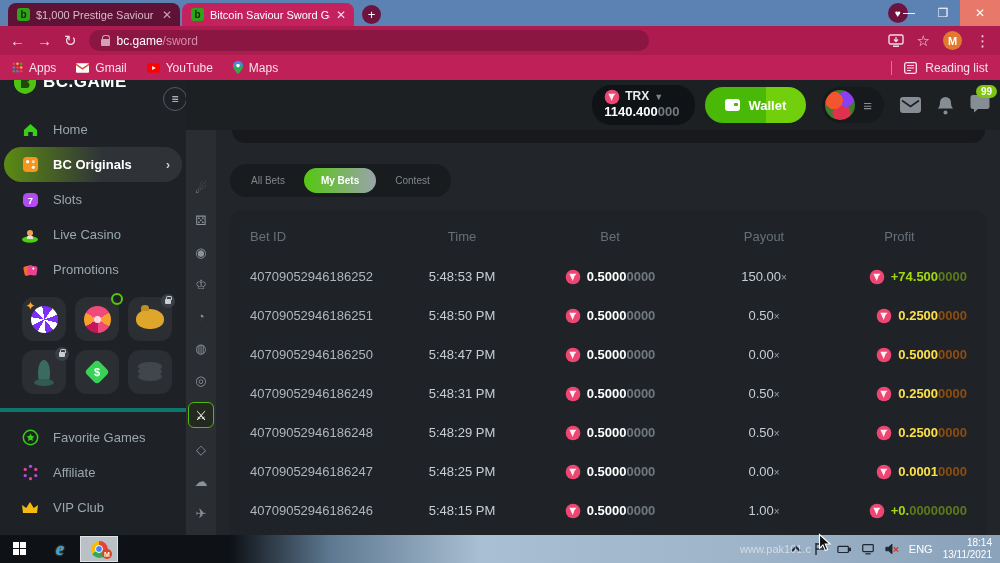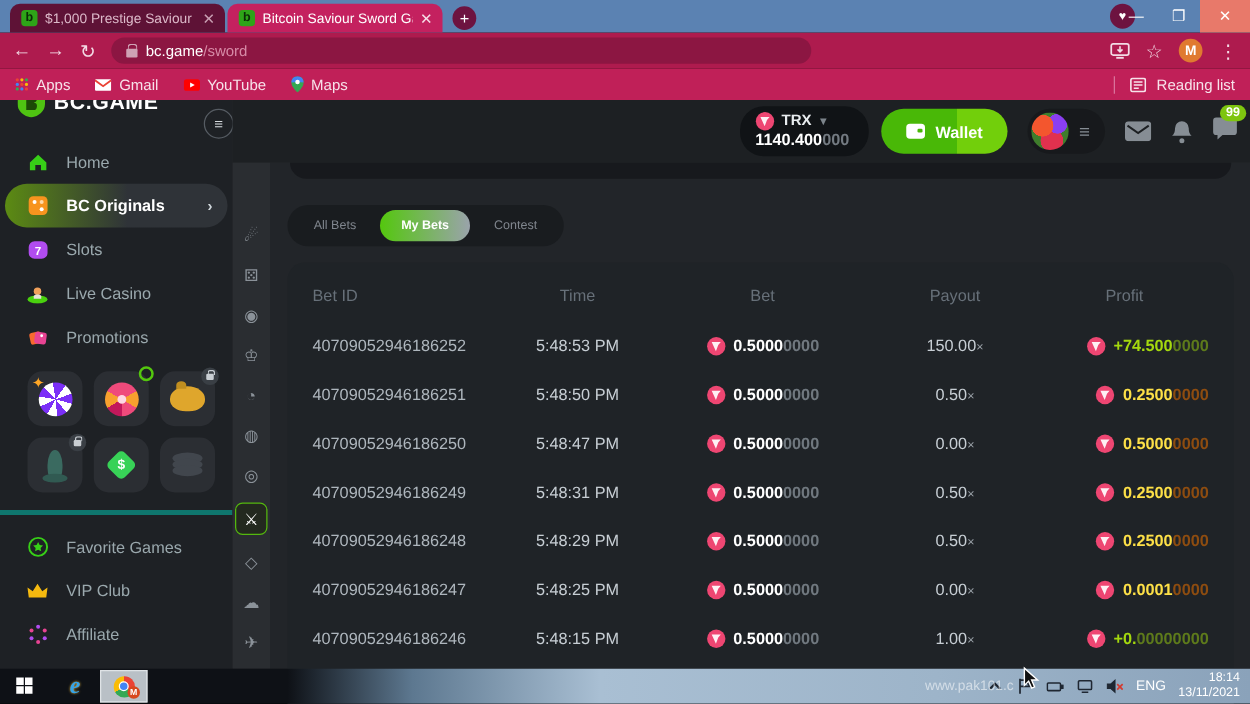--- a/index.html
+++ b/index.html
@@ -359,40 +359,40 @@
           <span class="micon">
               <svg width="17" height="17" viewBox="0 0 18 18">
                 <circle cx="9" cy="9" r="7.6" fill="none" stroke="#37cf17" stroke-width="1.6"></circle>
                 <path d="M9 4.8l1.3 2.7 2.9.4-2.1 2 .5 2.9L9 11.4l-2.6 1.4.5-2.9-2.1-2 2.9-.4Z" fill="#37cf17"></path>
               </svg>
             </span>
           <span>Favorite Games</span>
         </div>
         <div class="menu-item">
           <span class="micon">
-              <svg width="18" height="14" viewBox="0 0 18 14">
-                <path d="M2 12 1 4l4.2 3L9 1l3.8 6L17 4l-1 8Z" fill="#f5b90f"></path>
-              </svg>
-            </span>
-          <span>VIP Club</span>
-        </div>
-        <div class="menu-item">
-          <span class="micon">
               <svg width="17" height="17" viewBox="0 0 18 18">
                 <g fill="#b14cf0">
                   <circle cx="9" cy="2.5" r="1.7"></circle>
                   <circle cx="14.6" cy="5.8" r="1.7" fill="#e84393"></circle>
                   <circle cx="14.6" cy="12.2" r="1.7"></circle>
                   <circle cx="9" cy="15.5" r="1.7" fill="#e84393"></circle>
                   <circle cx="3.4" cy="12.2" r="1.7"></circle>
                   <circle cx="3.4" cy="5.8" r="1.7" fill="#e84393"></circle>
                 </g>
               </svg>
             </span>
           <span>Affiliate</span>
+        </div>
+        <div class="menu-item">
+          <span class="micon">
+              <svg width="18" height="14" viewBox="0 0 18 14">
+                <path d="M2 12 1 4l4.2 3L9 1l3.8 6L17 4l-1 8Z" fill="#f5b90f"></path>
+              </svg>
+            </span>
+          <span>VIP Club</span>
         </div>
         <div class="menu-item">
           <span class="micon">
               <svg width="17" height="15" viewBox="0 0 18 16">
                 <rect x="1" y="1" width="11" height="9" rx="3" fill="#9b4df0"></rect>
                 <rect x="7" y="5" width="10" height="8" rx="3" fill="#d44df0"></rect>
               </svg>
             </span>
           <span>Forum</span>
         </div>

